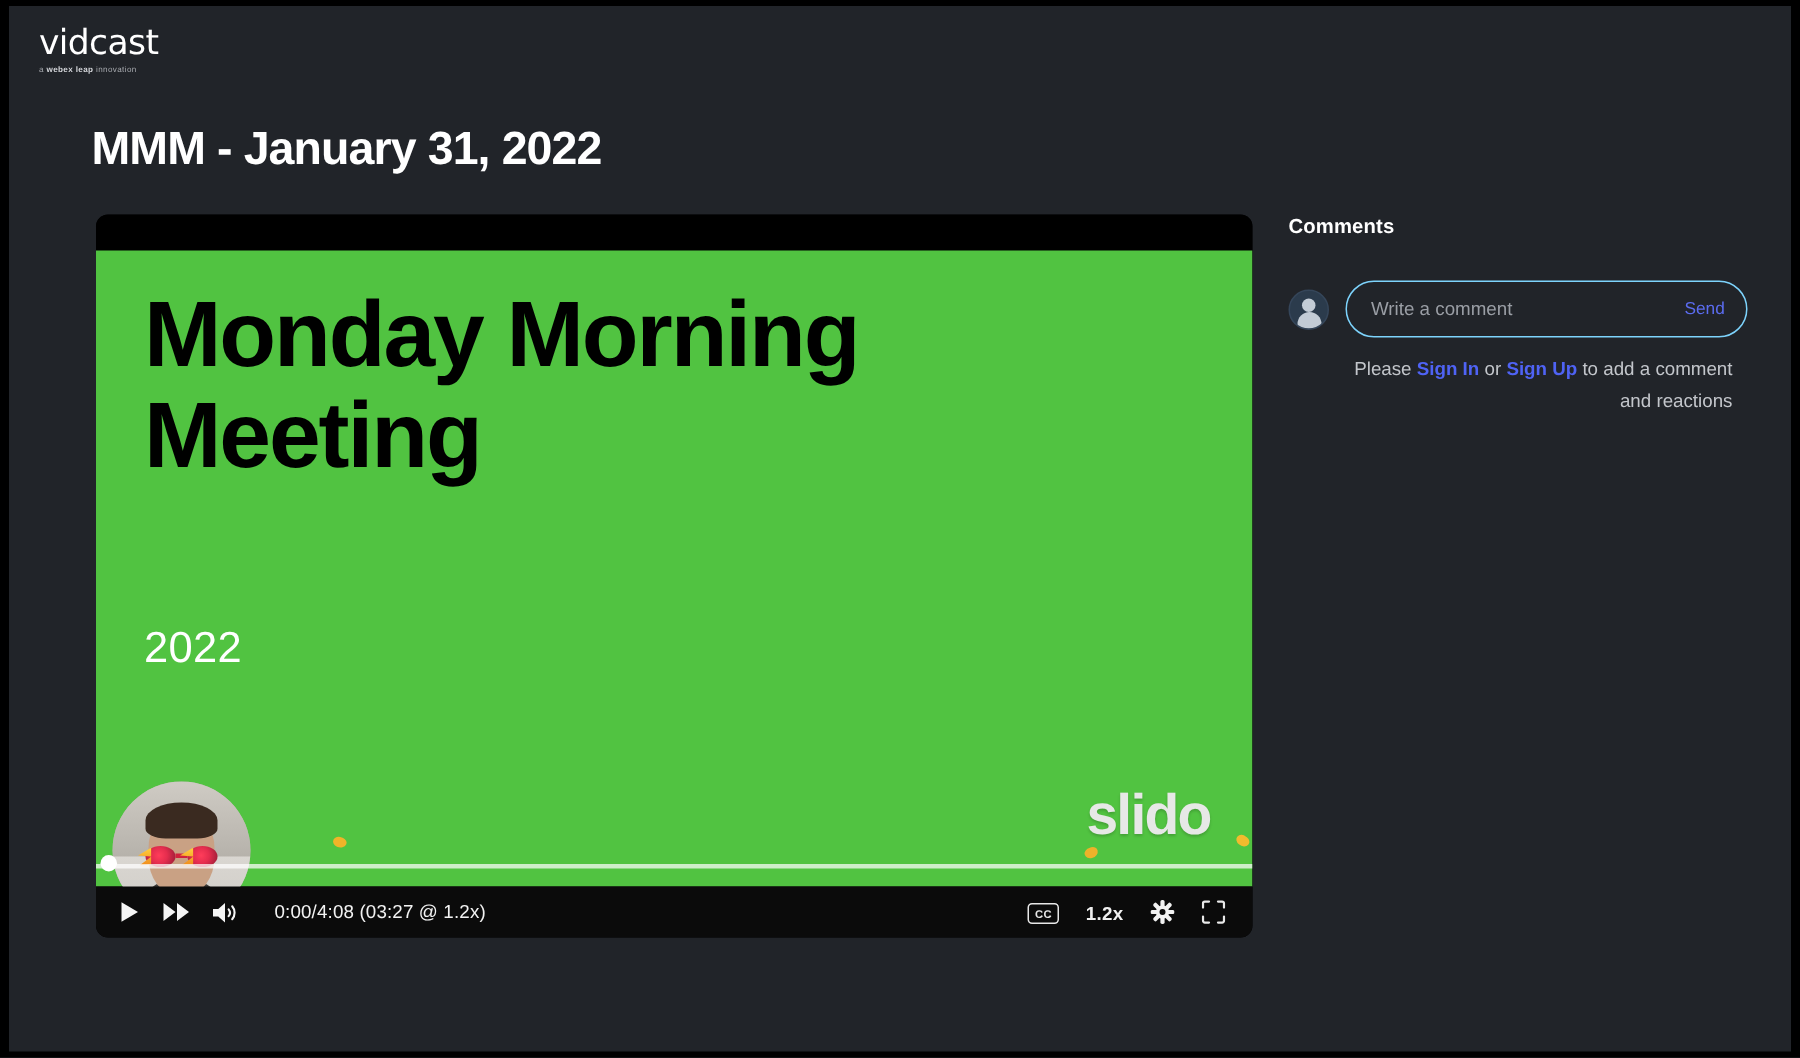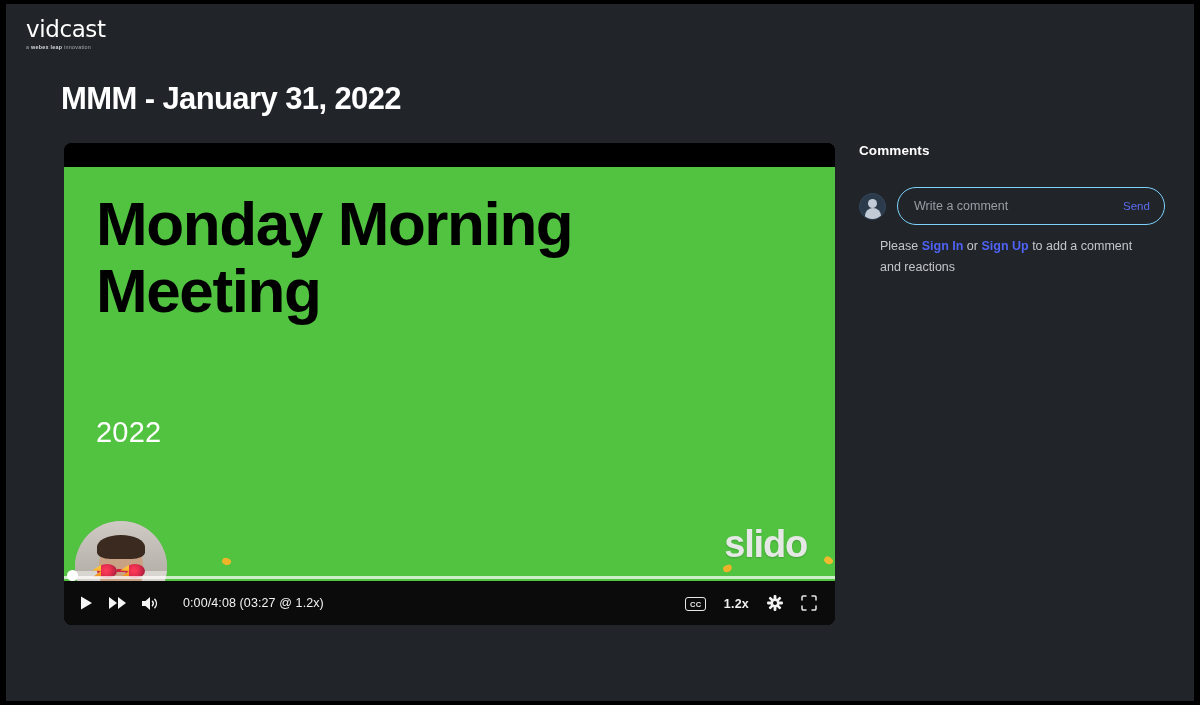--- a/index.html
+++ b/index.html
@@ -252,21 +252,21 @@
     border-radius: 50%;
     background: #ffffff;
   }
 
   
   #control-bar {
     position: absolute;
     left: 0;
     bottom: 0;
     width: 100%;
-    height: 44px;
+    height: 34px;
     background: #0b0b0b;
     display: flex;
     align-items: center;
     margin-top: 28px;
   }
 
   #controls-left {
     display: flex;
     align-items: center;
     padding-left: 15px;
@@ -448,25 +448,26 @@
     font-weight: 400;
     cursor: pointer;
     font-family: "Liberation Sans", sans-serif;
     padding: 0;
     white-space: nowrap;
     margin-left: 48px;
   }
 
   #signin-note {
     margin-top: 11px;
-    margin-left: 21px;
+    margin-left: 38px;
     width: 258px;
     font-size: 12.5px;
     color: #c3c6cb;
     line-height: 1.66;
+    text-align: right;
   }
   .link {
     color: #4f63f5;
     font-weight: 700;
     text-decoration: none;
     cursor: pointer;
   }
 </style>
 </head>
 <body>

